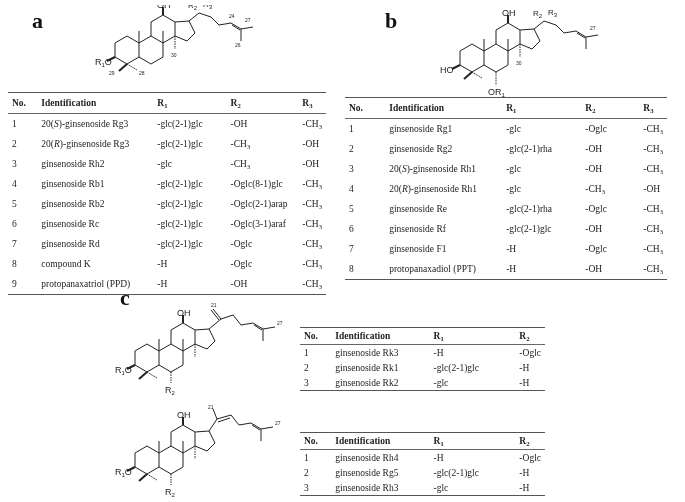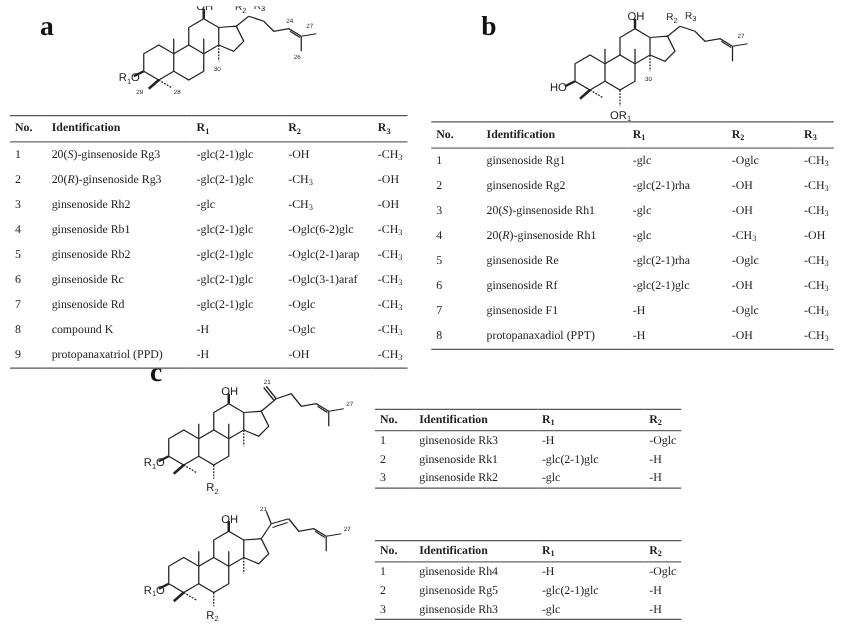--- a/index.html
+++ b/index.html
@@ -90,21 +90,21 @@
         <td><span>3</span></td>
         <td><span>ginsenoside Rh2</span></td>
         <td><span>-glc</span></td>
         <td><span>-CH<sub>3</sub></span></td>
         <td><span>-OH</span></td>
       </tr>
       <tr>
         <td><span>4</span></td>
         <td><span>ginsenoside Rb1</span></td>
         <td><span>-glc(2-1)glc</span></td>
-        <td><span>-Oglc(6-2)glc</span></td>
+        <td><span>-Oglc(8-1)glc</span></td>
         <td><span>-CH<sub>3</sub></span></td>
       </tr>
       <tr>
         <td><span>5</span></td>
         <td><span>ginsenoside Rb2</span></td>
         <td><span>-glc(2-1)glc</span></td>
         <td><span>-Oglc(2-1)arap</span></td>
         <td><span>-CH<sub>3</sub></span></td>
       </tr>
       <tr>

